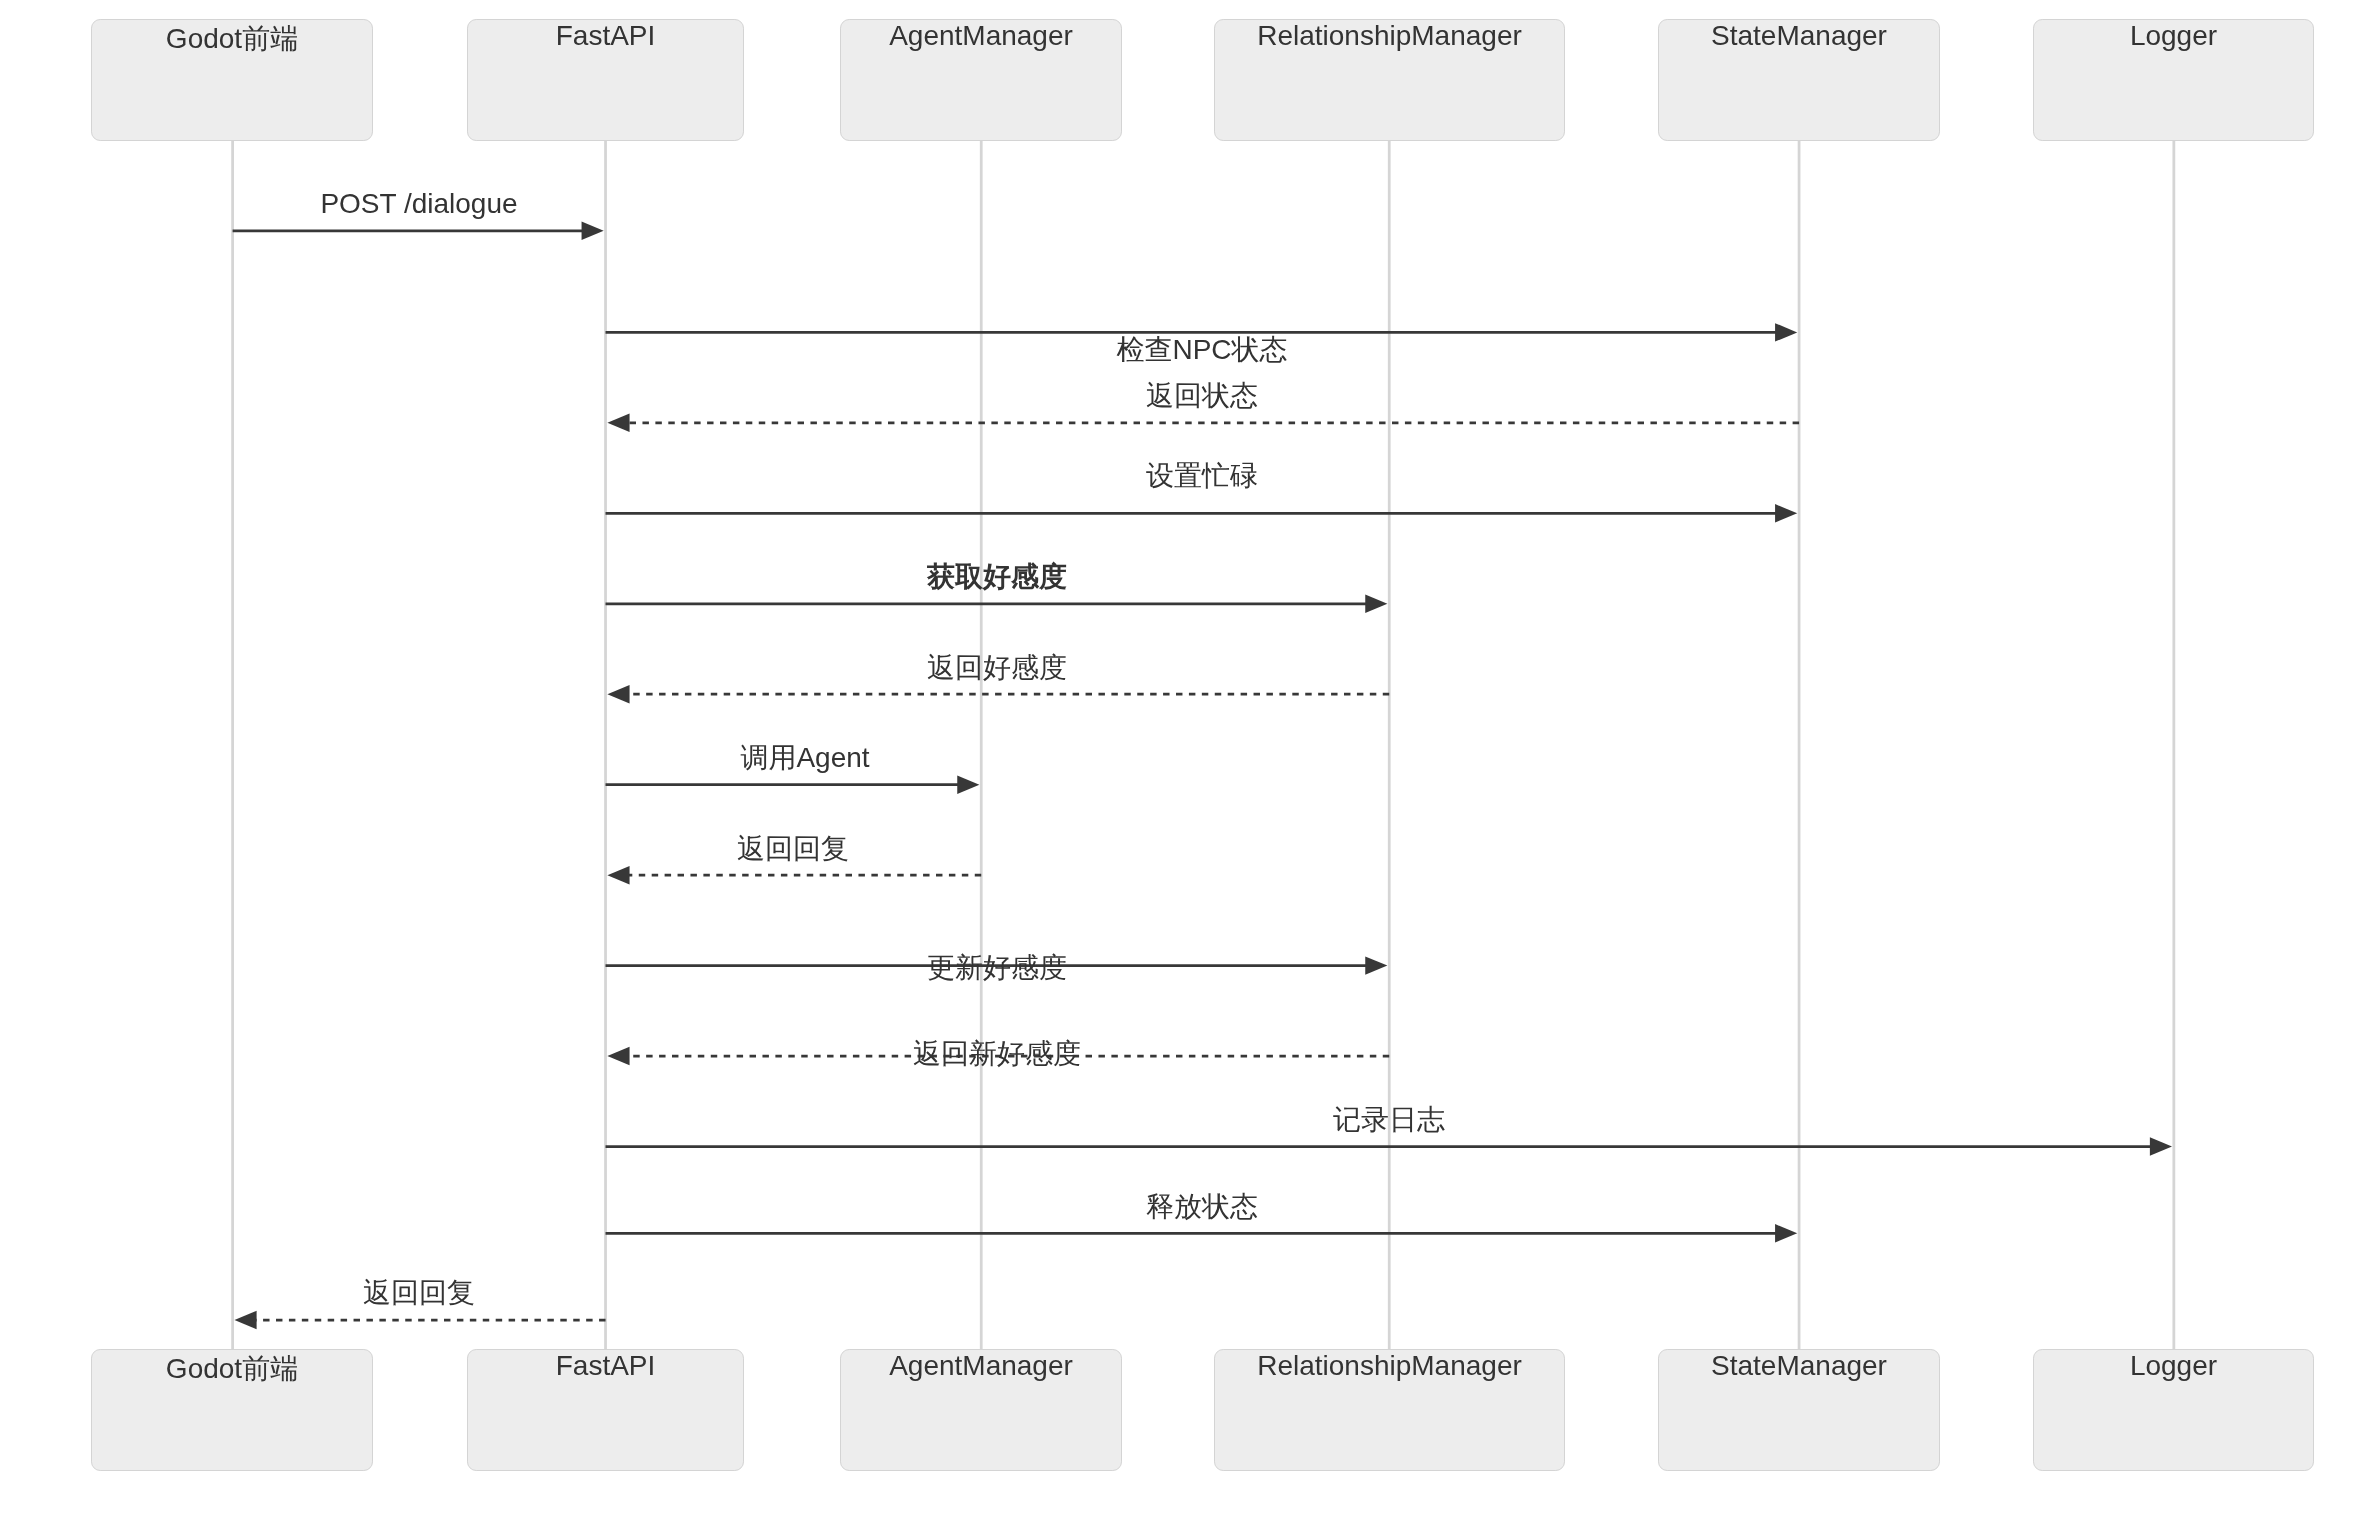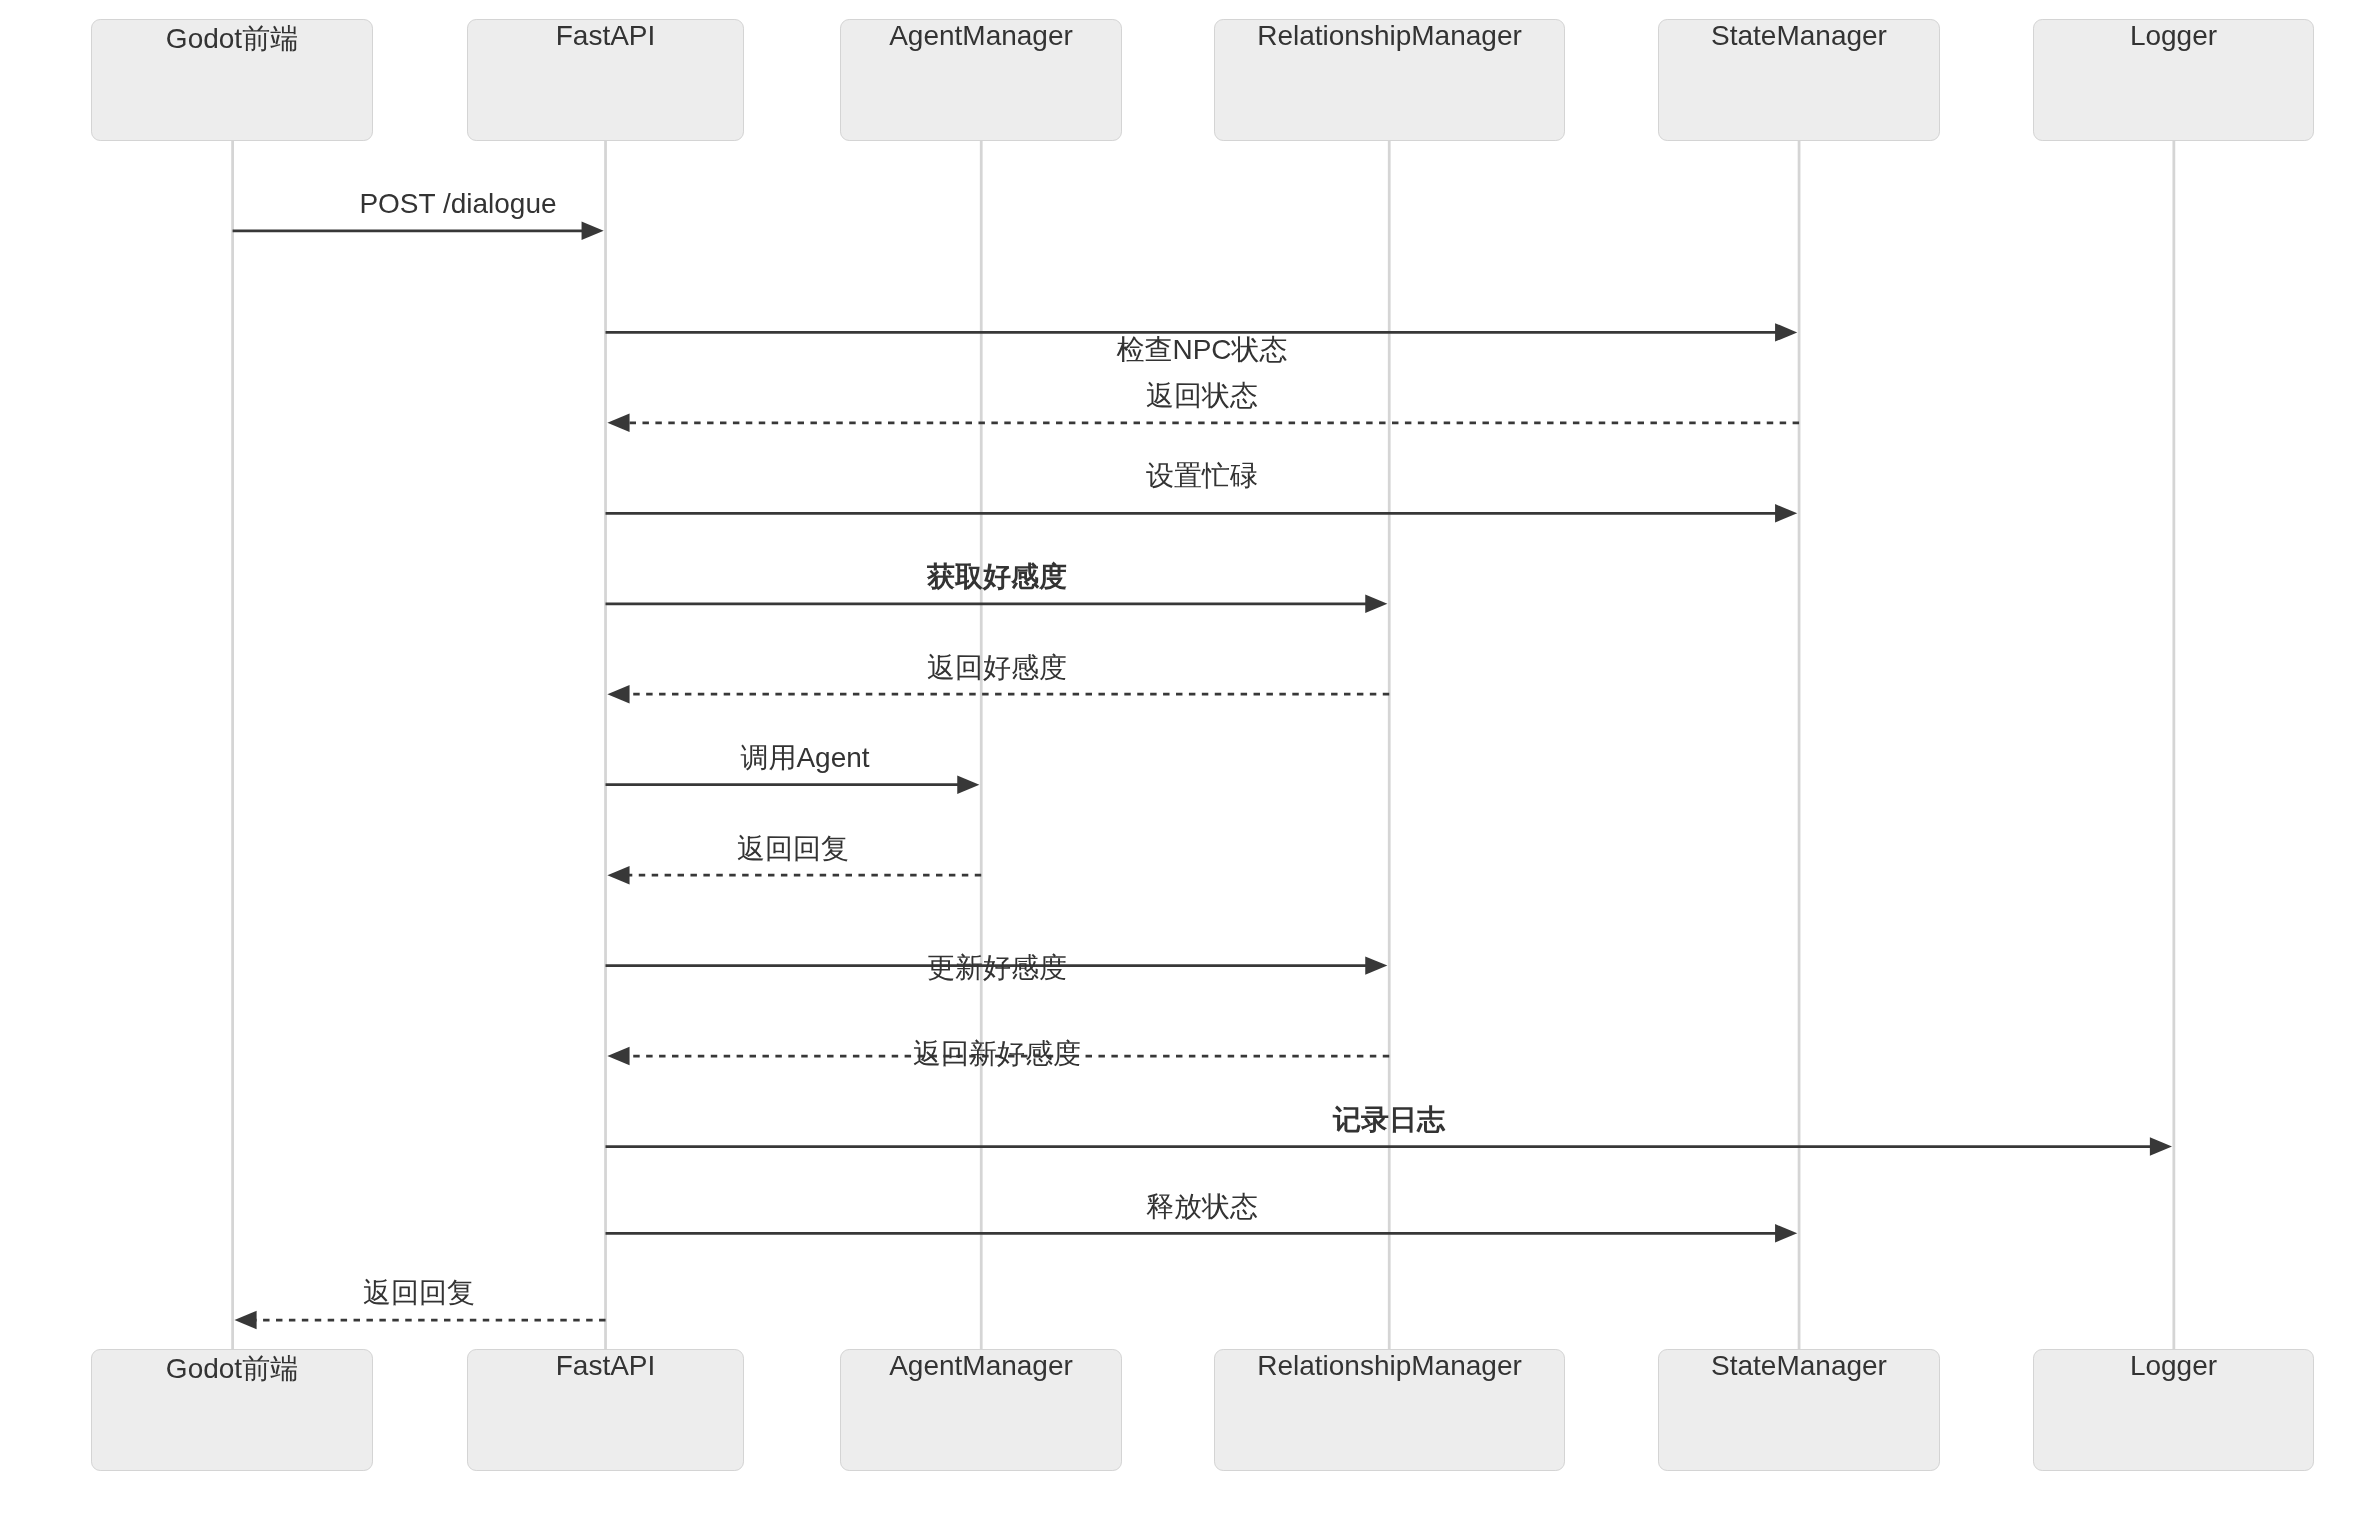--- a/index.html
+++ b/index.html
@@ -61,31 +61,31 @@
       <line x1="1505" y1="1144" x2="676" y2="1144" stroke="#383838" stroke-width="3" stroke-dasharray="7,7"></line>
       <polygon points="658,1144 682,1134 682,1154" fill="#383838"></polygon>
       <line x1="656" y1="1242" x2="2335" y2="1242" stroke="#383838" stroke-width="3"></line>
       <polygon points="2353,1242 2329,1232 2329,1252" fill="#383838"></polygon>
       <line x1="656" y1="1336" x2="1929" y2="1336" stroke="#383838" stroke-width="3"></line>
       <polygon points="1947,1336 1923,1326 1923,1346" fill="#383838"></polygon>
       <line x1="656" y1="1430" x2="272" y2="1430" stroke="#383838" stroke-width="3" stroke-dasharray="7,7"></line>
       <polygon points="254,1430 278,1420 278,1440" fill="#383838"></polygon>
     </svg>
   <div id="nodes">
-      <div class="msg-label" style="left: 419px; top: 186px; margin-left: 39px;">POST /dialogue</div>
+      <div class="msg-label" style="left: 419px; top: 186px;">POST /dialogue</div>
       <div class="msg-label" style="left: 1202px; top: 288px; margin-top: 44px;">检查NPC状态</div>
       <div class="msg-label" style="left: 1202px; top: 378px; text-align: right;">返回状态</div>
       <div class="msg-label" style="left: 1202px; top: 458px;">设置忙碌</div>
       <div class="msg-label" style="left: 997px; top: 559px; font-weight: bold;">获取好感度</div>
       <div class="msg-label" style="left: 997px; top: 650px;">返回好感度</div>
       <div class="msg-label" style="left: 793px; top: 740px; margin-left: 12px;">调用Agent</div>
       <div class="msg-label" style="left: 793px; top: 831px;">返回回复</div>
       <div class="msg-label" style="left: 997px; top: 921px; margin-top: 29px;">更新好感度</div>
       <div class="msg-label" style="left: 997px; top: 1012px; margin-top: 24px;">返回新好感度</div>
-      <div class="msg-label" style="left: 1389px; top: 1102px; font-weight: bold;">记录日志</div>
+      <div class="msg-label" style="left: 1389px; top: 1102px;">记录日志</div>
       <div class="msg-label" style="left: 1202px; top: 1189px;">释放状态</div>
       <div class="msg-label" style="left: 419px; top: 1275px;">返回回复</div>
       <div class="participant" style="left: 91px; top: 18.5px; width: 282px; height: 122px;">
         <span>Godot前端</span>
       </div>
       <div class="participant" style="left: 467px; top: 18.5px; width: 277px; height: 122px;">
         <span>FastAPI</span>
       </div>
       <div class="participant" style="left: 840px; top: 18.5px; width: 282px; height: 122px;">
         <span>AgentManager</span>

